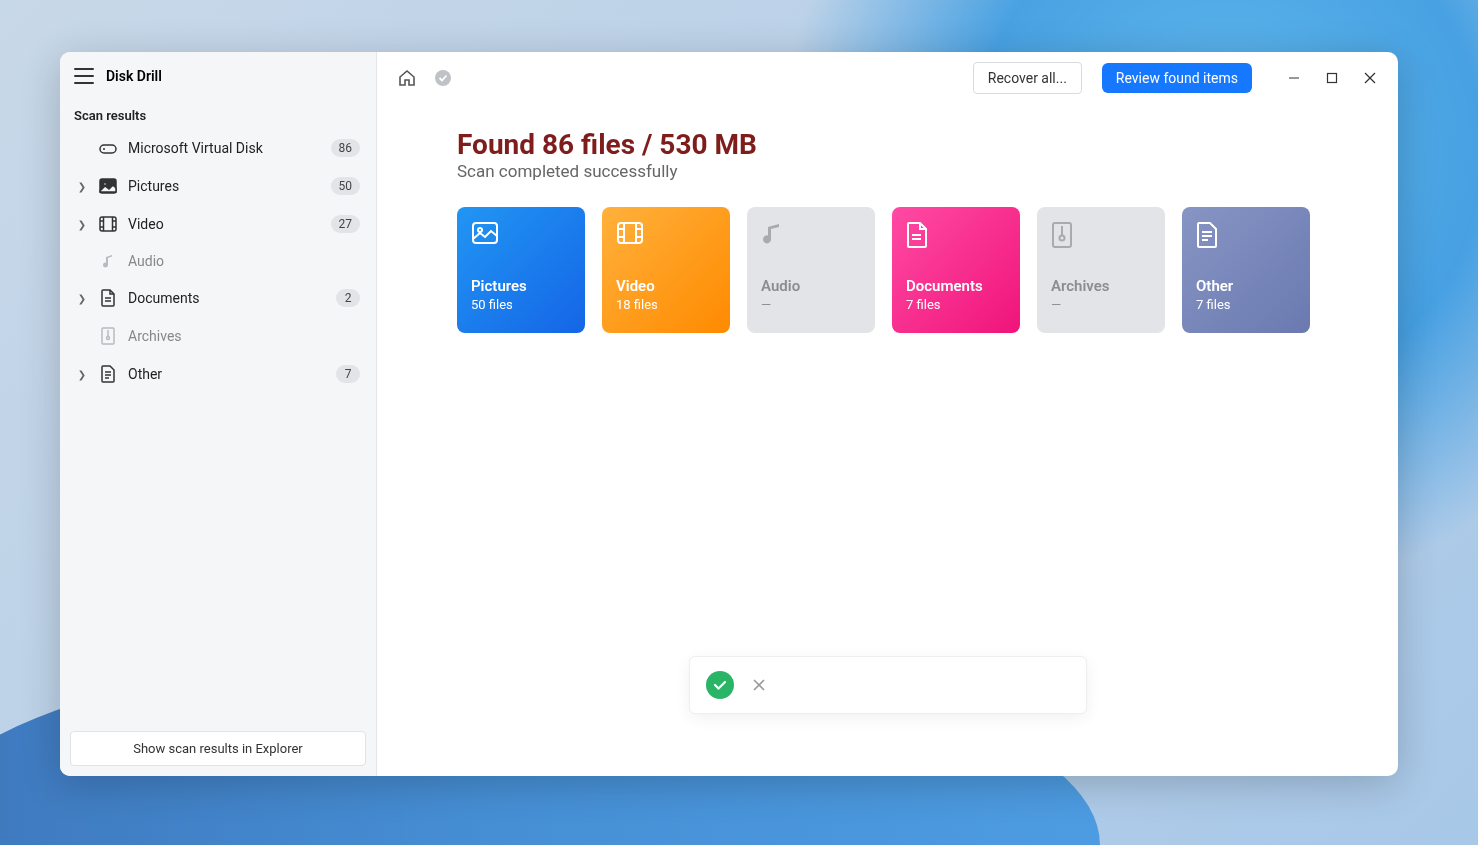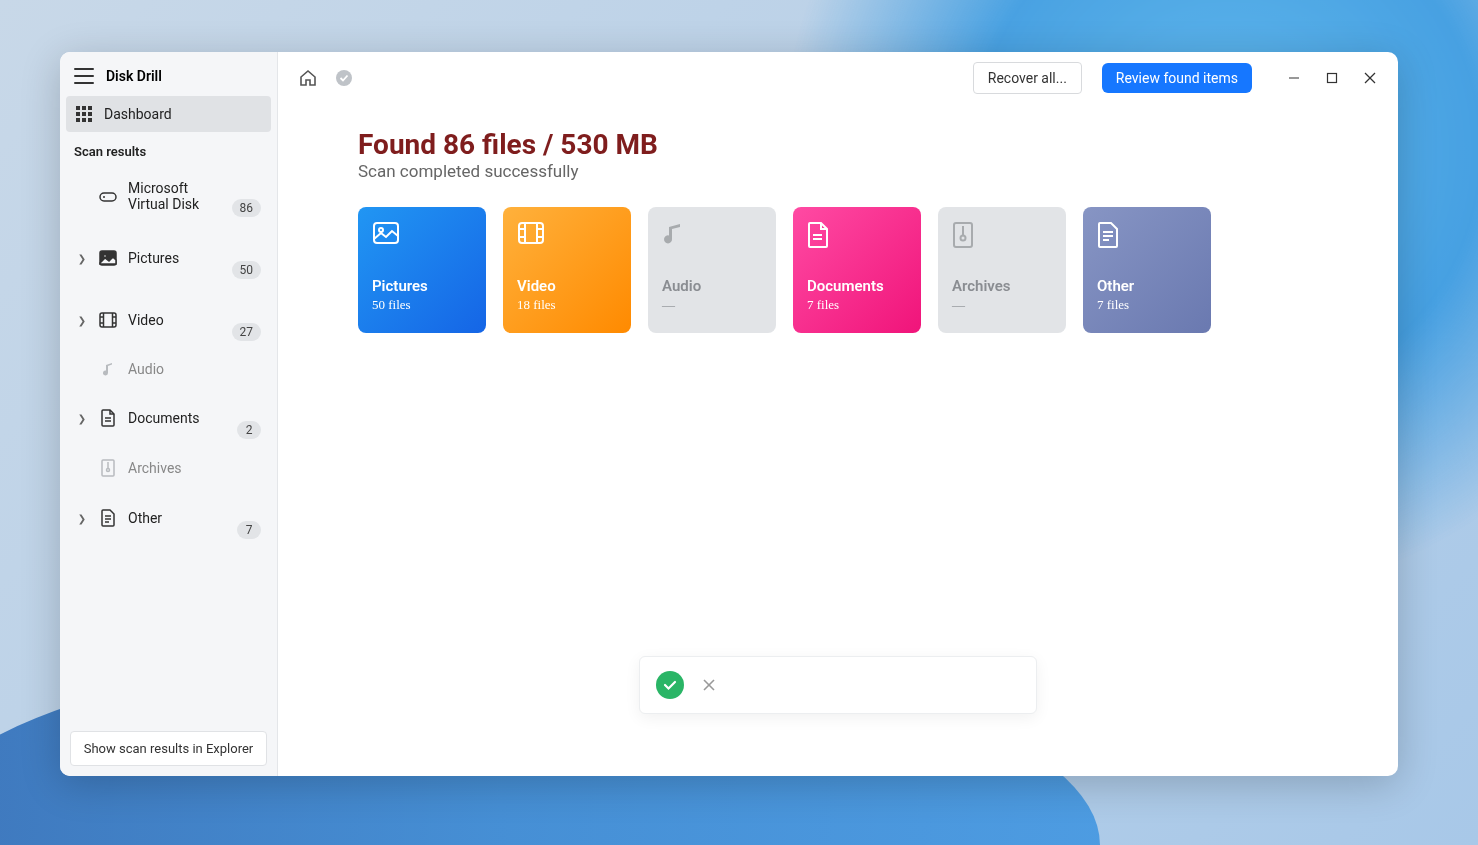--- a/index.html
+++ b/index.html
@@ -1,31 +1,31 @@
 <!DOCTYPE html>
 <html><head>
 <meta charset="utf-8">
 <style>
 * { margin: 0; padding: 0; box-sizing: border-box; font-family: -apple-system, BlinkMacSystemFont, "Segoe UI", Roboto, sans-serif; }
 body { width: 1478px; height: 845px; background: linear-gradient(135deg, #c8d8e8 0%, #b8d0e8 50%, #a8c8e8 100%); position: relative; overflow: hidden; }
 .bg-shape { position: absolute; width: 900px; height: 900px; border-radius: 50%; background: radial-gradient(circle, #3db0f0 0%, #1a8ee0 40%, transparent 70%); top: -300px; right: -200px; opacity: 0.7; filter: blur(2px); }
 .bg-shape2 { position: absolute; width: 1200px; height: 400px; background: linear-gradient(90deg, #1e5fb0 0%, #2a7fd0 50%, #3590e0 100%); bottom: -200px; left: -100px; border-radius: 50%; opacity: 0.8; }
 .window { position: absolute; top: 52px; left: 60px; width: 1338px; height: 724px; background: #fff; border-radius: 10px; box-shadow: 0 8px 40px rgba(0,0,0,0.2); display: flex; overflow: hidden; }
-.sidebar { width: 218px; background: #f5f6f8; border-right: 1px solid #e4e6e9; display: flex; flex-direction: column; }
+.sidebar { width: 317px; background: #f5f6f8; border-right: 1px solid #e4e6e9; display: flex; flex-direction: column; }
 .sidebar-header { display: flex; align-items: center; padding: 16px 14px 12px; gap: 12px; }
 .hamburger { width: 20px; height: 16px; display: flex; flex-direction: column; justify-content: space-between; cursor: pointer; }
 .hamburger span { height: 2px; background: #333; border-radius: 1px; }
 .app-title { font-size: 14px; font-weight: 600; color: #000; }
 .sidebar-nav { flex: 1; }
 .nav-item { display: flex; align-items: center; padding: 10px 16px; gap: 10px; cursor: pointer; font-size: 14px; color: #222; position: relative; }
 .nav-item.active { background: #e0e2e5; border-radius: 4px; margin: 0 6px; padding: 10px 8px; }
 .nav-item .chevron { width: 12px; display: flex; justify-content: center; color: #666; font-size: 10px; }
 .nav-item .icon { width: 20px; display: flex; justify-content: center; align-items: center; }
 .nav-item .label { flex: 1; }
-.nav-item .badge { background: #e2e4e7; border-radius: 10px; padding: 2px 8px; font-size: 12px; color: #444; min-width: 24px; text-align: center; margin-top: 24px; }
+.nav-item .badge { background: #e2e4e7; border-radius: 10px; padding: 2px 8px; font-size: 12px; color: #444; min-width: 24px; text-align: center; }
 .nav-item.muted .label { color: #888; }
 .section-title { font-size: 13px; font-weight: 600; color: #222; padding: 12px 14px 6px; }
 .sidebar-footer { padding: 10px; text-decoration: underline; }
 .footer-btn { width: 100%; background: #fff; border: 1px solid #e0e2e5; border-radius: 4px; padding: 9px; font-size: 13px; color: #333; cursor: pointer; text-align: center; }
 .main { flex: 1; display: flex; flex-direction: column; position: relative; }
 .titlebar { height: 52px; display: flex; align-items: center; padding: 0 20px; gap: 14px; }
 .titlebar-left { display: flex; align-items: center; gap: 16px; }
 .tb-icon { width: 20px; height: 20px; display: flex; align-items: center; justify-content: center; color: #444; cursor: pointer; }
 .titlebar-right { margin-left: auto; display: flex; align-items: center; gap: 20px; }
 .btn { border-radius: 4px; padding: 7px 14px; font-size: 14px; cursor: pointer; border: none; }
@@ -33,21 +33,21 @@
 .btn-primary { background: #1677ff; color: #fff; border-radius: 6px; }
 .win-controls { display: flex; align-items: center; gap: 22px; margin-left: 14px; }
 .win-ctrl { width: 16px; height: 16px; display: flex; align-items: center; justify-content: center; cursor: pointer; color: #333; }
 .content { padding: 24px 80px 0; flex: 1; }
 .headline { font-size: 28px; font-weight: 700; color: #7f1d1d; }
 .subhead { font-size: 17px; color: #666; margin-top: 0; }
 .tiles { display: flex; gap: 17px; margin-top: 26px; }
 .tile { width: 128px; height: 126px; border-radius: 8px; padding: 14px 14px 12px; display: flex; flex-direction: column; cursor: pointer; }
 .tile-icon { width: 28px; height: 28px; margin-bottom: 28px; }
 .tile-title { font-size: 15px; font-weight: 600; }
-.tile-sub { font-size: 13px; margin-top: 2px; font-family: Liberation Serif, serif; }
+.tile-sub { font-size: 13px; margin-top: 2px; }
 .tile-pictures { background: linear-gradient(135deg, #2196f3, #1565e6); color: #fff; }
 .tile-video { background: linear-gradient(135deg, #ffb13c, #ff8a00); color: #fff; }
 .tile-audio { background: #e2e4e7; color: #8a8d92; }
 .tile-documents { background: linear-gradient(135deg, #ff4aa3, #f0147a); color: #fff; }
 .tile-archives { background: #e2e4e7; color: #8a8d92; }
 .tile-other { background: linear-gradient(135deg, #8795c4, #6a79b0); color: #fff; }
 .toast { position: absolute; bottom: 62px; left: 50%; transform: translateX(-50%); width: 398px; background: #fff; border: 1px solid #eceef0; border-radius: 6px; box-shadow: 0 4px 16px rgba(0,0,0,0.06); padding: 14px 16px; display: flex; align-items: center; gap: 14px; }
 .toast-check { width: 28px; height: 28px; border-radius: 50%; background: #2ab566; display: flex; align-items: center; justify-content: center; color: #fff; flex-shrink: 0; }
 .toast-text { flex: 1; }
 .toast-title { font-size: 13.5px; font-weight: 600; color: #111; }
@@ -65,36 +65,20 @@
   <aside class="sidebar">
     <div class="sidebar-header">
       <div class="hamburger">
           <span></span>
           <span></span>
           <span></span>
         </div>
       <div class="app-title">Disk Drill</div>
     </div>
     <nav class="sidebar-nav">
-      <div class="nav-item active">
-        <span class="icon">
-            <svg width="16" height="16" viewBox="0 0 16 16" fill="#333">
-              <rect x="0" y="0" width="4" height="4"></rect>
-              <rect x="6" y="0" width="4" height="4"></rect>
-              <rect x="12" y="0" width="4" height="4"></rect>
-              <rect x="0" y="6" width="4" height="4"></rect>
-              <rect x="6" y="6" width="4" height="4"></rect>
-              <rect x="12" y="6" width="4" height="4"></rect>
-              <rect x="0" y="12" width="4" height="4"></rect>
-              <rect x="6" y="12" width="4" height="4"></rect>
-              <rect x="12" y="12" width="4" height="4"></rect>
-            </svg>
-          </span>
-        <span class="label">Dashboard</span>
-      </div>
       <div class="section-title">Scan results</div>
 
       <div class="nav-item">
         <span class="chevron"></span>
         <span class="icon">
             <svg width="18" height="14" viewBox="0 0 18 14" fill="none" stroke="#333" stroke-width="1.5">
               <rect x="1" y="4" width="16" height="8" rx="4"></rect>
               <line x1="4" y1="8" x2="6" y2="8"></line>
             </svg>
           </span>

